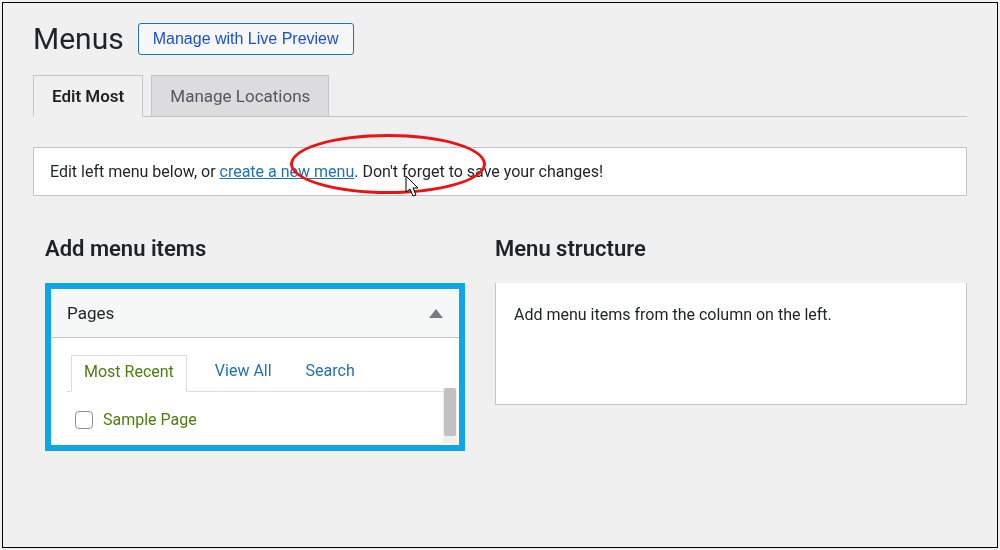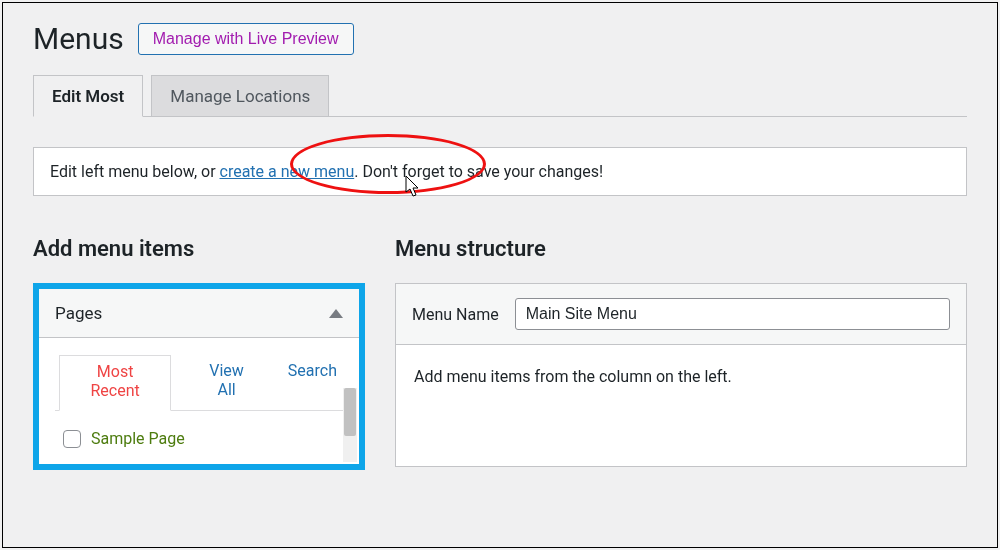--- a/index.html
+++ b/index.html
@@ -28,21 +28,21 @@
     padding:18px 30px 0 30px;
   }
   .h1 {
     font-size:30px;
     font-weight:400;
     color:#1d2327;
     margin:0;
   }
   .live-preview {
     border:1px solid #2271b1;
-    color:#a21caf;
+    color:#1d4ed8;
     background:#f6f7f7;
     font-size:16px;
     padding:6px 14px;
     border-radius:3px;
     cursor:pointer;
   }
   .tabs {
     margin:18px 30px 0 30px;
     border-bottom:1px solid #c3c4c7;
     display:flex;
@@ -86,21 +86,21 @@
     border-radius:50%;
     pointer-events:none;
   }
   .cursor { position:absolute; left:368px; top:26px; pointer-events:none; }
   .cursor svg { width:20px; height:24px; }
   .cols {
     display:flex;
     gap:30px;
     margin:40px 30px 0 30px;
   }
-  .col-left { width:332px; }
+  .col-left { width:420px;margin-left:12px; }
   .col-right { flex:1; min-width:0; }
   .section-title {
     font-size:22px;
     font-weight:600;
     color:#1d2327;
     margin:0 0 22px 0;
   }
   .postbox {
     border:6px solid #0ea5e9;
     background:#fff;
@@ -131,21 +131,21 @@
   }
   .inner-tab {
     font-size:16px;
     color:#2271b1;
     padding:6px 6px 10px;
     cursor:pointer;
     position:relative;
     top:1px;
   }
   .inner-tab.active {
-    color:#ef4444;
+    color:#4d7c0f;
     border:1px solid #dcdcde;
     border-bottom:1px solid #fff;
     background:#fff;
     padding:6px 12px 10px;
   }
   .page-list { padding:18px 8px 0 8px; }
   .page-row { display:flex; align-items:center; gap:10px; font-size:16px; color:#4d7c0f; }
   .chk {
     width:18px; height:18px;
     border:1px solid #8c8f94;
@@ -234,22 +234,18 @@
           </div>
           <div class="fake-scrollbar">
               <div class="fake-thumb"></div>
             </div>
         </div>
       </div>
     </div>
 
     <div class="col-right">
       <h2 class="section-title">Menu structure</h2>
-      <div class="menu-name-bar">
-        <span class="menu-name-label">Menu Name</span>
-        <input class="menu-name-input" type="text" value="Main Site Menu" style="">
-      </div>
       <div class="structure-box">Add menu items from the column on the left.</div>
     </div>
 
   </div>
 
 </div>
 
 </body></html>

